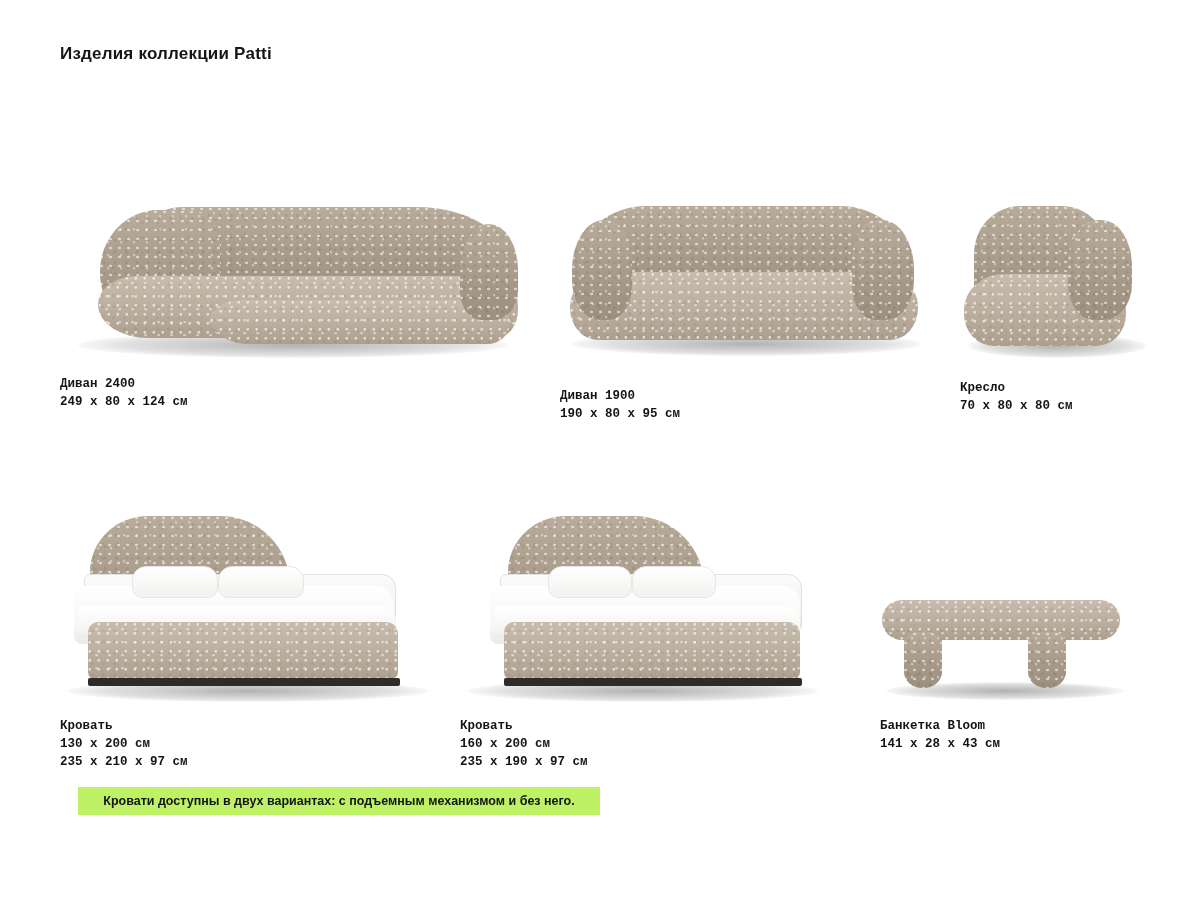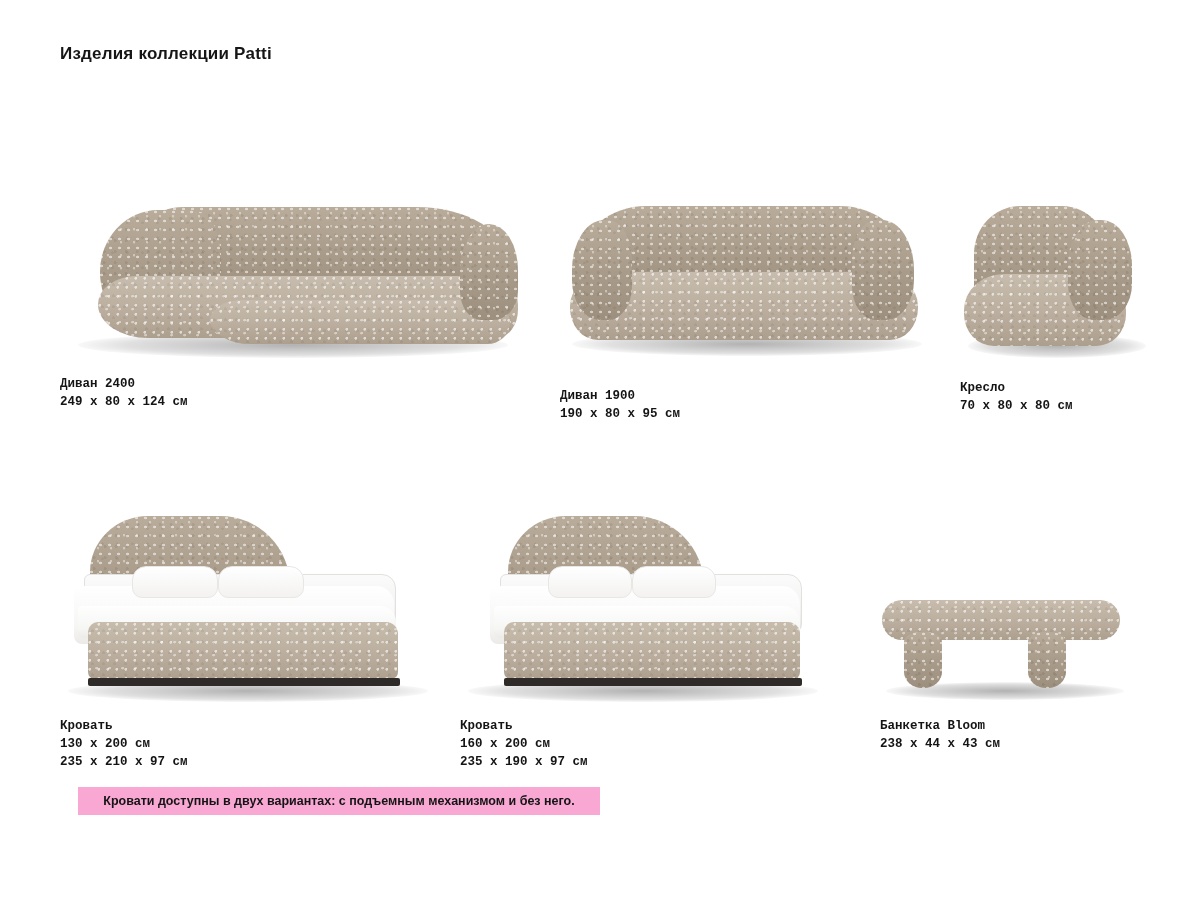--- a/index.html
+++ b/index.html
@@ -101,21 +101,21 @@
   .pillow {
     position: absolute;
     background: linear-gradient(180deg, #ffffff 0%, #f3f2f0 100%);
     border: 1px solid #e8e7e4;
     border-radius: 14px 14px 10px 10px;
   }
 
   
   .note {
     position: absolute;
-    background: #f9a8d4;
+    background: #bef264;
     display: flex;
     align-items: center;
     justify-content: center;
     font-size: 12.5px;
     font-weight: bold;
     color: #141414;
   }
 </style>
 </head>
 <body>
@@ -238,21 +238,21 @@
         <div class="shadow-ell" style="left:6px;top:182px;width:238px;height:18px;"></div>
 
         <div class="soft fab-light" style="left:2px;top:100px;width:238px;height:40px;border-radius:22px;"></div>
 
         <div class="soft fab" style="left:24px;top:132px;width:38px;height:56px;border-radius:16px 16px 18px 18px / 10px 10px 16px 16px;"></div>
 
         <div class="soft fab" style="left:148px;top:132px;width:38px;height:56px;border-radius:16px 16px 18px 18px / 10px 10px 16px 16px;"></div>
       </div>
       <div class="caption" style="margin-top:12px;">
         <div>Банкетка Bloom</div>
-        <div class="dim">238 x 44 x 43 см</div>
+        <div class="dim">141 x 28 x 43 см</div>
       </div>
     </div>
   </div>
 
   <div class="note" style="left:78px;top:787px;width:522px;height:28px;">
     <span>Кровати доступны в двух вариантах: с подъемным механизмом и без него.</span>
   </div>
 
 </div>
 

